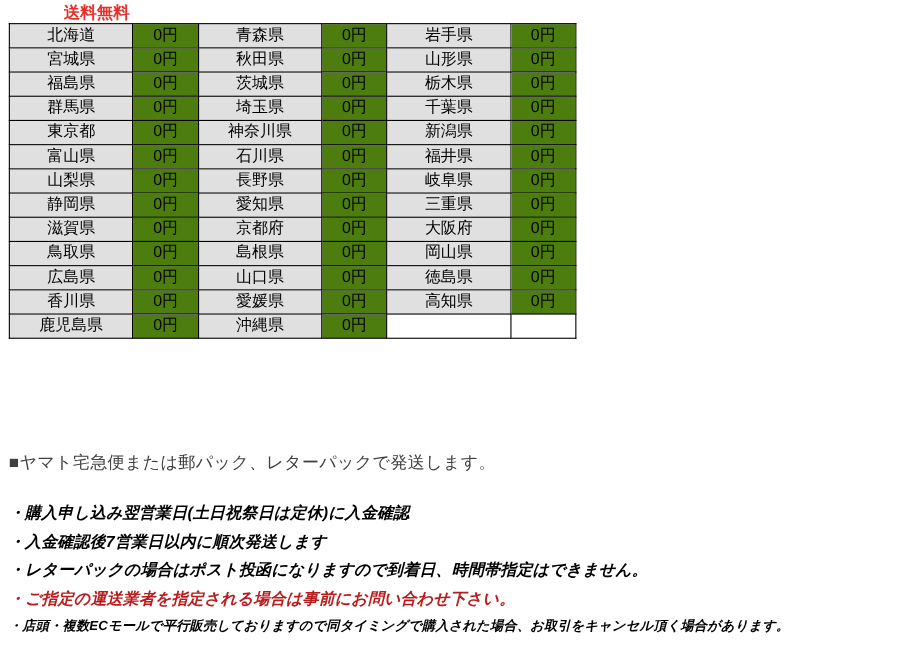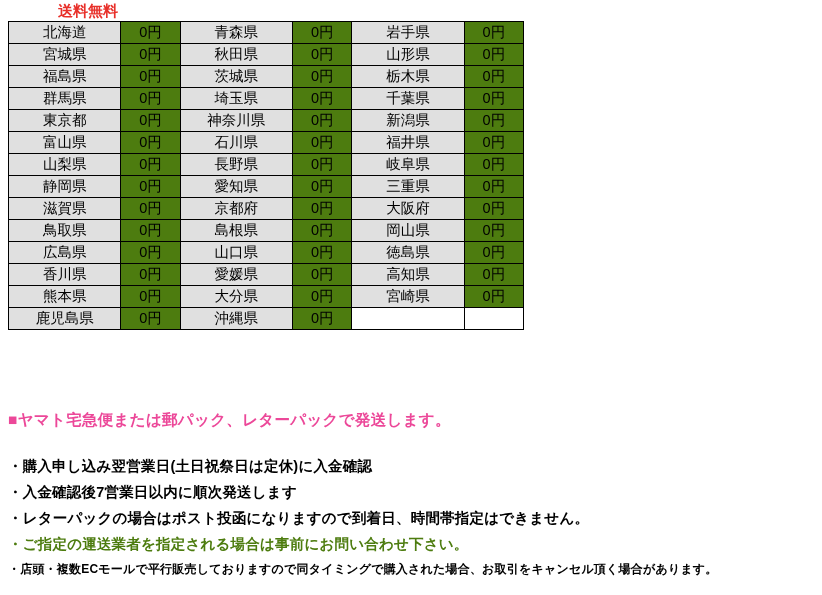--- a/index.html
+++ b/index.html
@@ -65,35 +65,36 @@
     background: #ffffff;
   }
   .notes {
     position: absolute;
     left: 8px;
     top: 410px;
     width: 806px;
   }
   .note-head {
     font-size: 15.5px;
-    font-weight: bold;
-    color: #ec4899;
+    font-weight: normal;
+    color: #404040;
     margin: 0 0 26px 0;
     letter-spacing: 0.3px;
   }
   .bullet {
     font-size: 14.5px;
     font-weight: bold;
     color: #000000;
     margin: 0 0 7px 0;
     letter-spacing: 0.2px;
     white-space: nowrap;
+    font-style: italic;
   }
   .bullet.red {
-    color: #4d7c0f;
+    color: #b91c1c;
   }
   .bullet.small {
     font-size: 12px;
     font-weight: bold;
     margin-top: 6px;
   }
 </style>
 </head>
 <body>
 
@@ -190,28 +191,20 @@
         <td class="price">0円</td>
         <td class="name">徳島県</td>
         <td class="price">0円</td>
       </tr>
       <tr>
         <td class="name">香川県</td>
         <td class="price">0円</td>
         <td class="name">愛媛県</td>
         <td class="price">0円</td>
         <td class="name">高知県</td>
-        <td class="price">0円</td>
-      </tr>
-      <tr>
-        <td class="name">熊本県</td>
-        <td class="price">0円</td>
-        <td class="name">大分県</td>
-        <td class="price">0円</td>
-        <td class="name">宮崎県</td>
         <td class="price">0円</td>
       </tr>
       <tr>
         <td class="name">鹿児島県</td>
         <td class="price">0円</td>
         <td class="name">沖縄県</td>
         <td class="price">0円</td>
         <td class="empty-cell"></td>
         <td class="empty-cell"></td>
       </tr>

